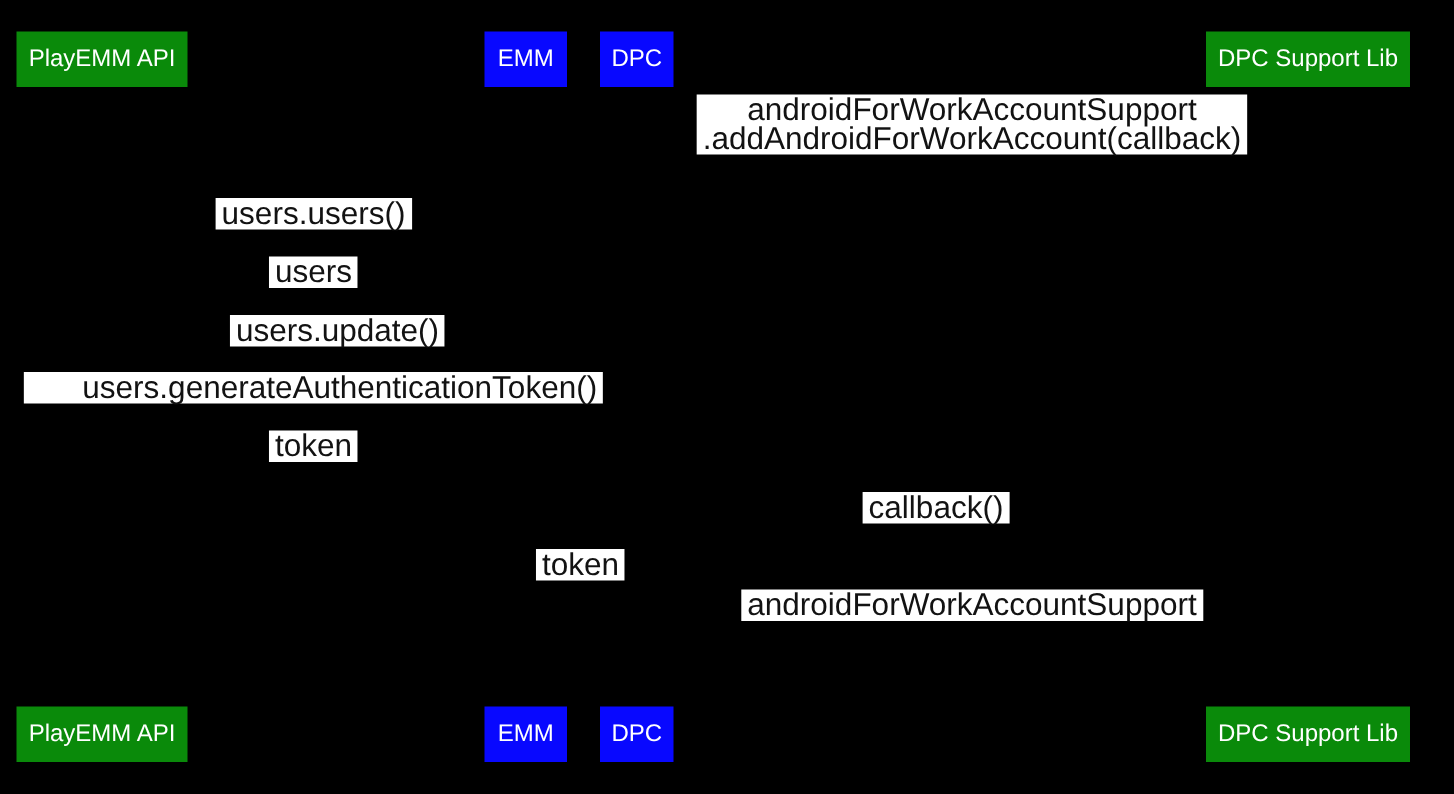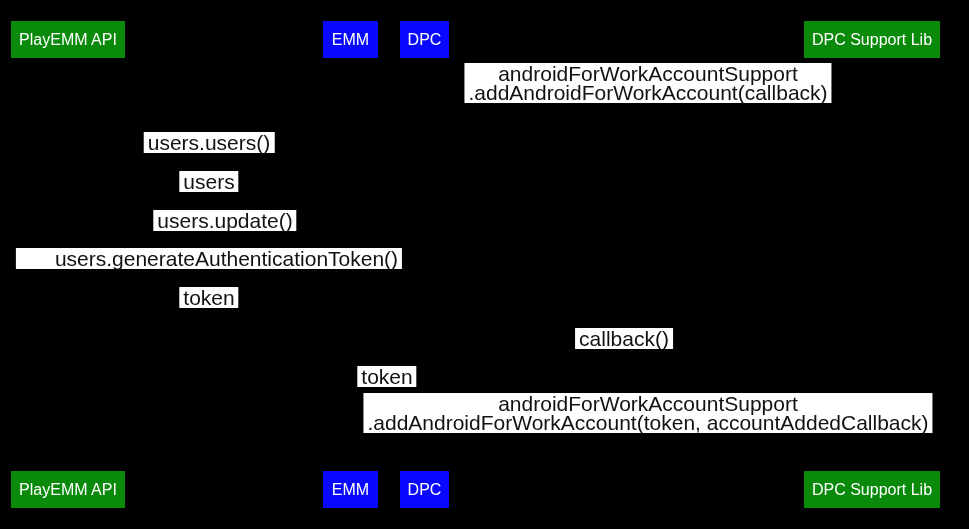--- a/index.html
+++ b/index.html
@@ -65,21 +65,20 @@
   <div class="msg" style="left:209px; top:248px;padding-left:39px;">users.generateAuthenticationToken()</div>
 
   <div class="msg" style="left:209px; top:287px;">token</div>
 
   <div class="msg" style="left:624px; top:328px;">callback()</div>
 
   <div class="msg" style="left:387px; top:366px;">token</div>
 
   <div class="msg" style="left:648px; top:393px;">
     <div>androidForWorkAccountSupport</div>
-    <div>.addAndroidForWorkAccount(token, accountAddedCallback)</div>
   </div>
 
   <div class="actor green" style="left:11px;  top:471px; width:114px;">PlayEMM API</div>
   <div class="actor blue" style="left:323px; top:471px; width:55px;">EMM</div>
   <div class="actor blue" style="left:400px; top:471px; width:49px;">DPC</div>
   <div class="actor green" style="left:804px; top:471px; width:136px;">DPC Support Lib</div>
 
 </div>
 
 </body></html>

